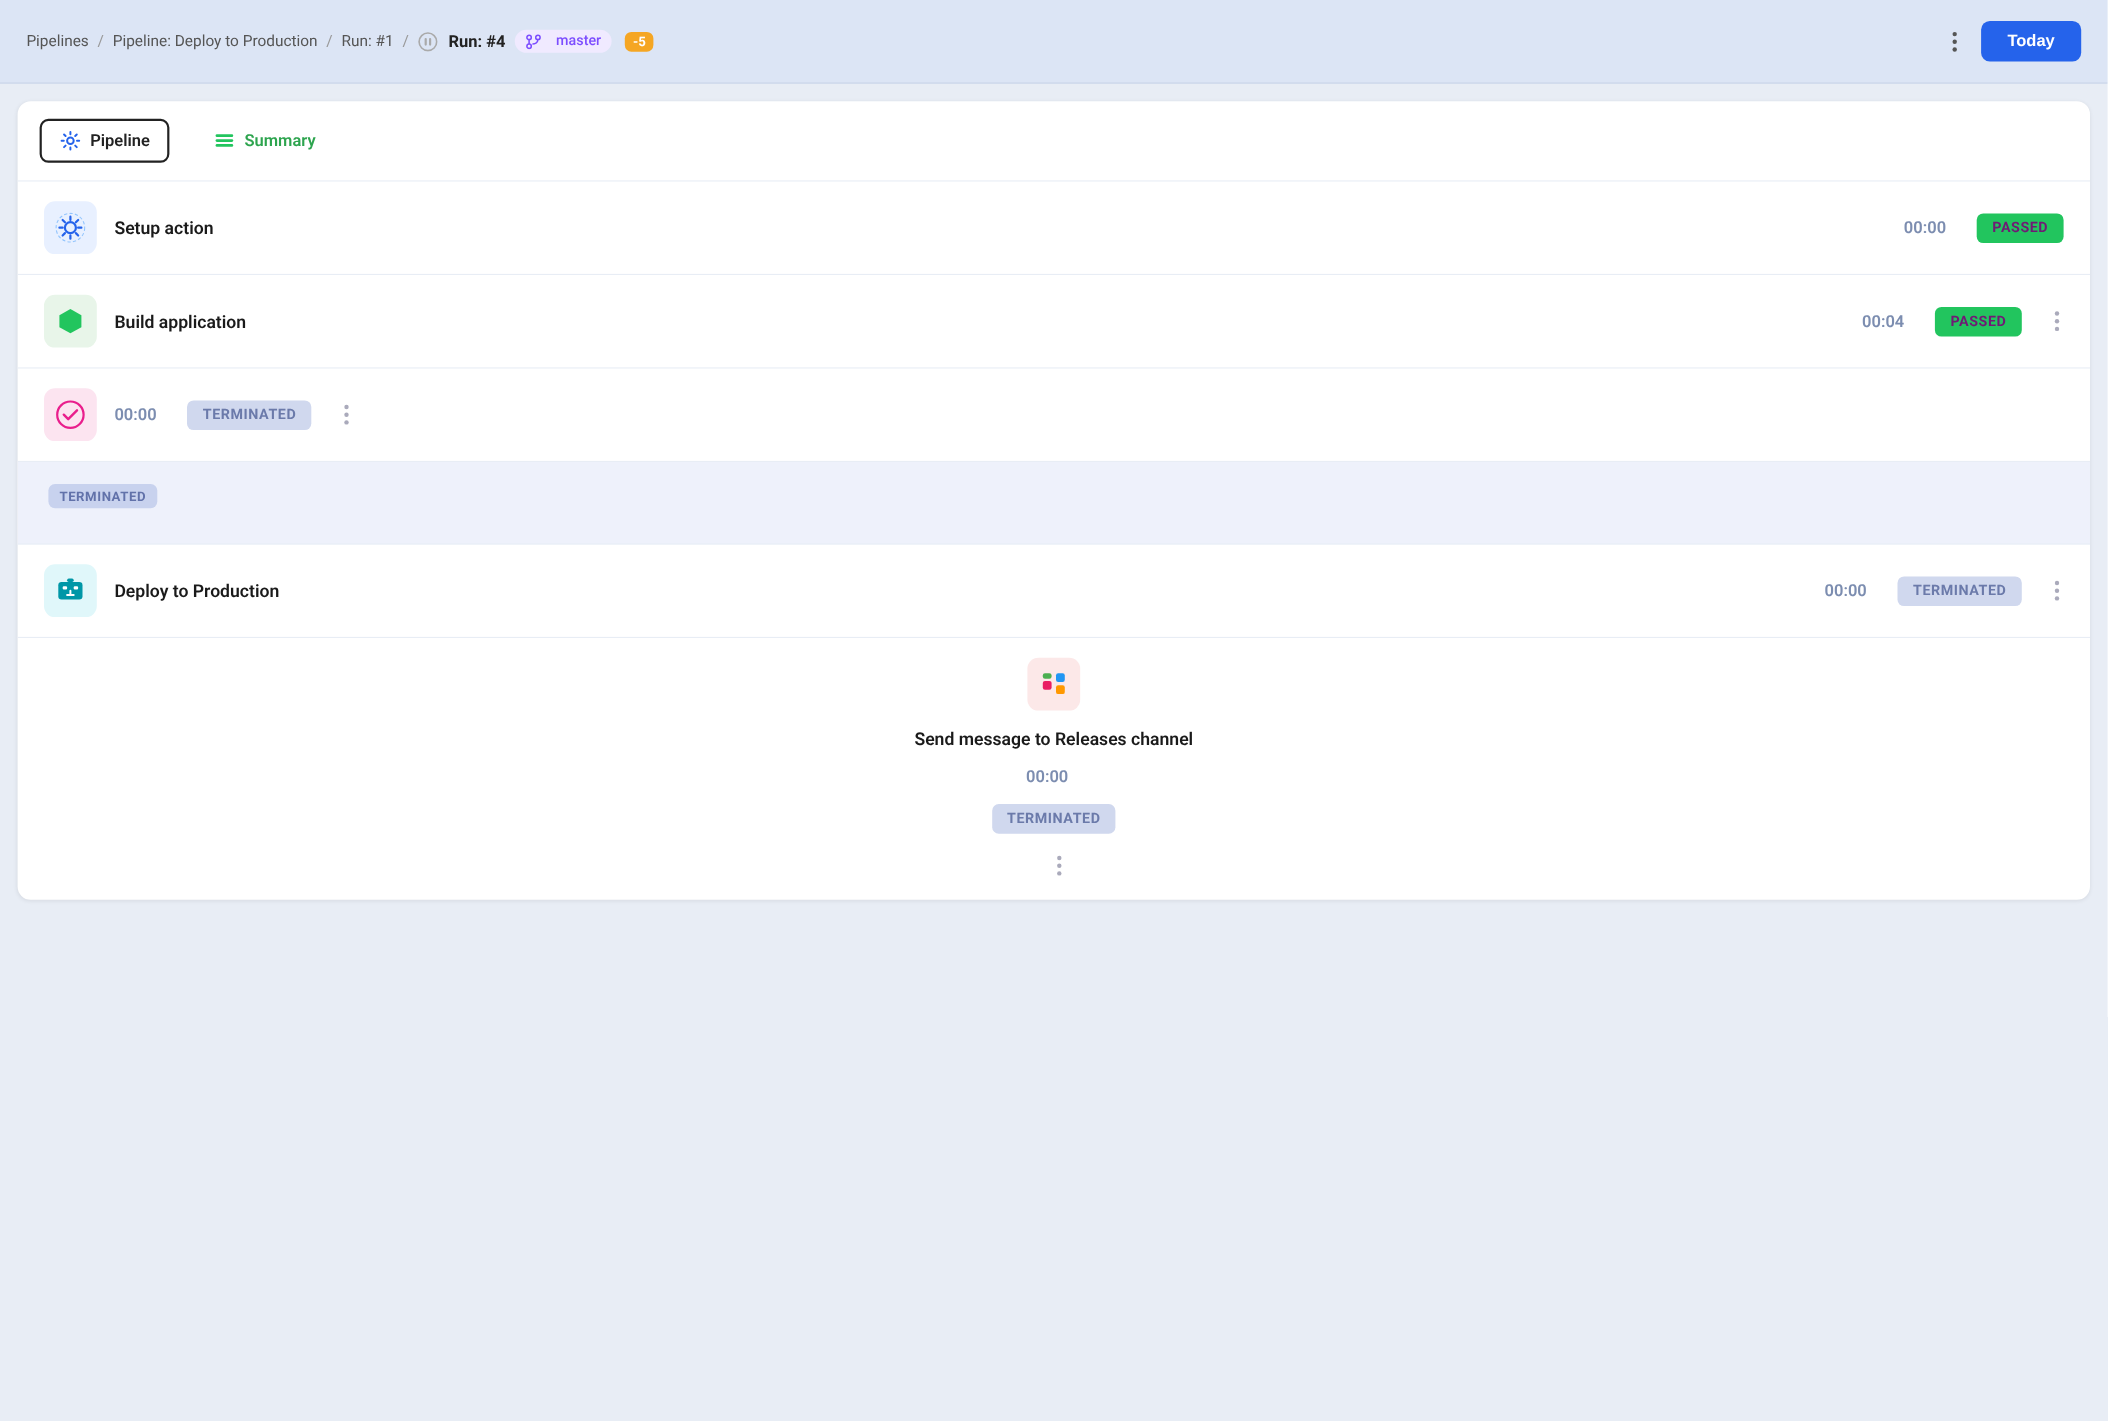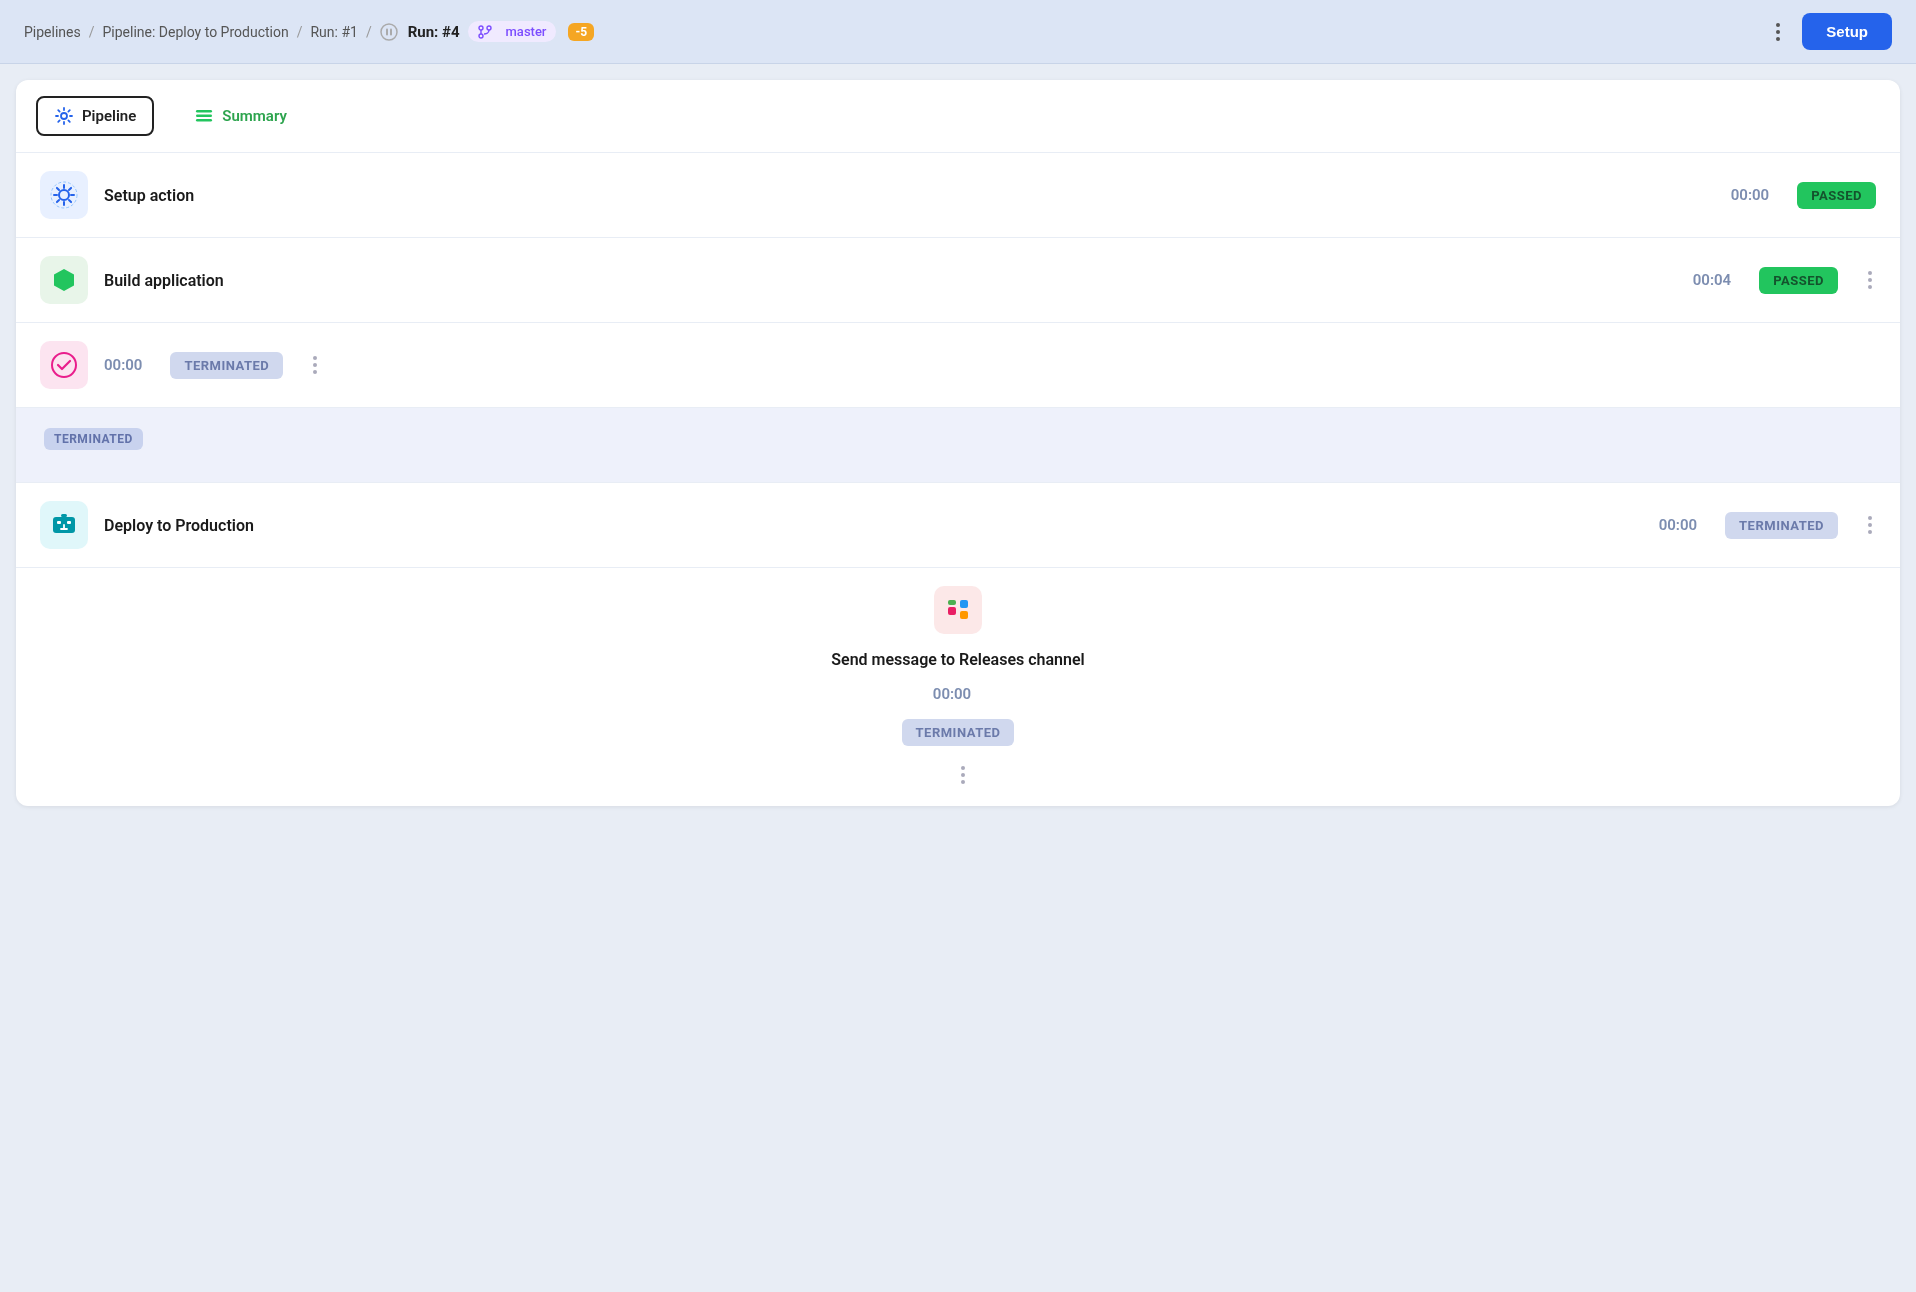--- a/index.html
+++ b/index.html
@@ -6,21 +6,21 @@
     body {
       font-family: -apple-system, BlinkMacSystemFont, 'Segoe UI', Roboto, sans-serif;
       background: #e8edf5;
       min-height: 100vh;
     }
 
     
     .header {
       background: #dce5f5;
       padding: 0 24px;
-      height: 64px;
+      height: 76px;
       display: flex;
       align-items: center;
       justify-content: space-between;
       border-bottom: 1px solid #c8d4e8;
     }
     .breadcrumb {
       display: flex;
       align-items: center;
       gap: 8px;
       font-size: 14px;
@@ -174,21 +174,21 @@
     }
     .status-badge {
       border-radius: 6px;
       padding: 6px 14px;
       font-size: 13px;
       font-weight: 700;
       letter-spacing: 0.5px;
     }
     .status-passed {
       background: #22c55e;
-      color: #14532d;
+      color: #701a75;
     }
     .status-terminated {
       background: #d0d8ee;
       color: #6b7aaa;
     }
     .row-menu {
       display: flex;
       flex-direction: column;
       gap: 3px;
       margin-left: 10px;
@@ -261,21 +261,21 @@
       <span>master</span>
     </div>
     <span class="count-badge">-5</span>
   </div>
   <div class="header-right">
     <button class="more-btn">
       <div class="more-dot"></div>
       <div class="more-dot"></div>
       <div class="more-dot"></div>
     </button>
-    <button class="resume-btn">Setup</button>
+    <button class="resume-btn">Today</button>
   </div>
 </div>
 
 <div class="main">
 
   <div class="tabs">
     <div class="tab tab-actions">
 
       <svg class="tab-icon" viewBox="0 0 20 20" fill="none">
         <circle cx="10" cy="10" r="3" stroke="#2563eb" stroke-width="1.8"></circle>

